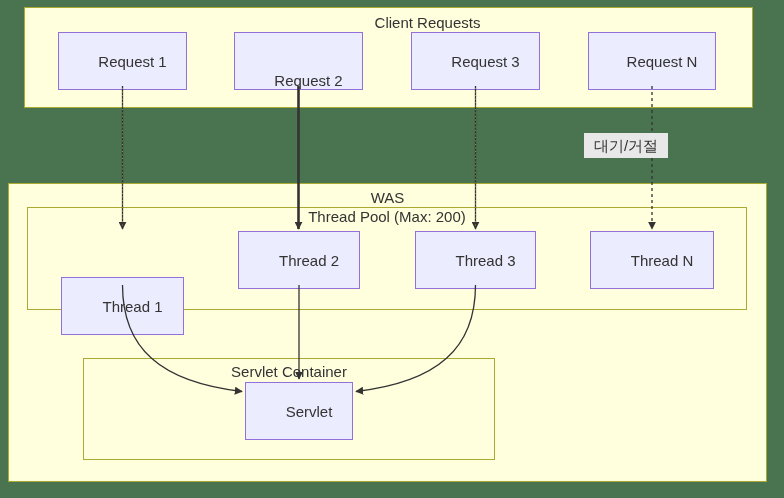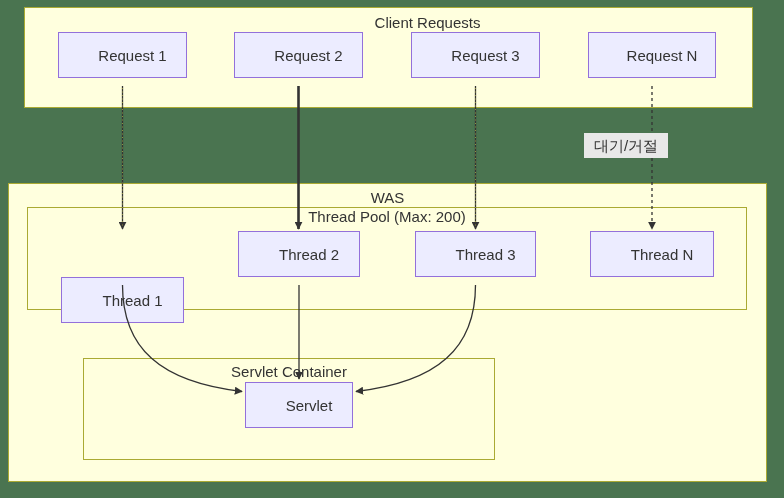--- a/index.html
+++ b/index.html
@@ -35,21 +35,21 @@
     left: 0;
     width: 100%;
     text-align: center;
     font-size: 15px;
     line-height: 18px;
     color: var(--text-color);
     white-space: nowrap;
   }
   .node {
     position: absolute;
-    height: 46px;
+    height: 58px;
     background: var(--node-fill);
     border: 1px solid var(--node-border);
     display: flex;
     align-items: center;
     justify-content: center;
     font-size: 15px;
     color: var(--text-color);
     white-space: nowrap;
     padding-left: 20px;
   }
@@ -106,21 +106,21 @@
     <div class="cluster-title" style="top:0;">Thread Pool (Max: 200)</div>
   </section>
 
   <section class="cluster" style="left:83px; top:358px; width:412px; height:102px;">
     <div class="cluster-title" style="top:4px;">Servlet Container</div>
   </section>
 
   <div class="node" style="left:58px; top:32px; width:129px;">
     <span>Request 1</span>
   </div>
-  <div class="node" style="left:234px; top:32px; width:129px;">
+  <div class="node" style="left:234px; top:32px; width:129px;align-items:flex-end;">
     <span>Request 2</span>
   </div>
   <div class="node" style="left:411px; top:32px; width:129px;align-items:center;">
     <span>Request 3</span>
   </div>
   <div class="node" style="left:588px; top:32px; width:128px;text-align:right;">
     <span>Request N</span>
   </div>
 
   <div class="node" style="left:61px; top:245px; width:123px;margin-top:32px;">

